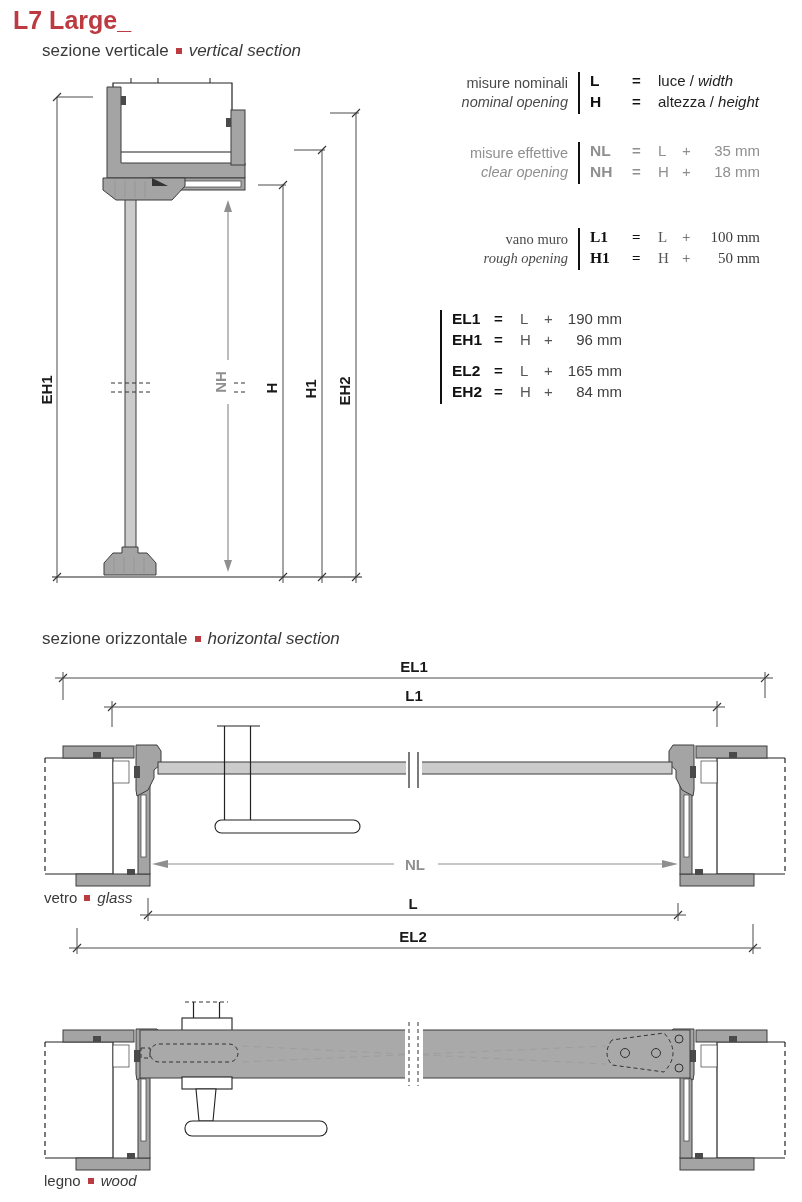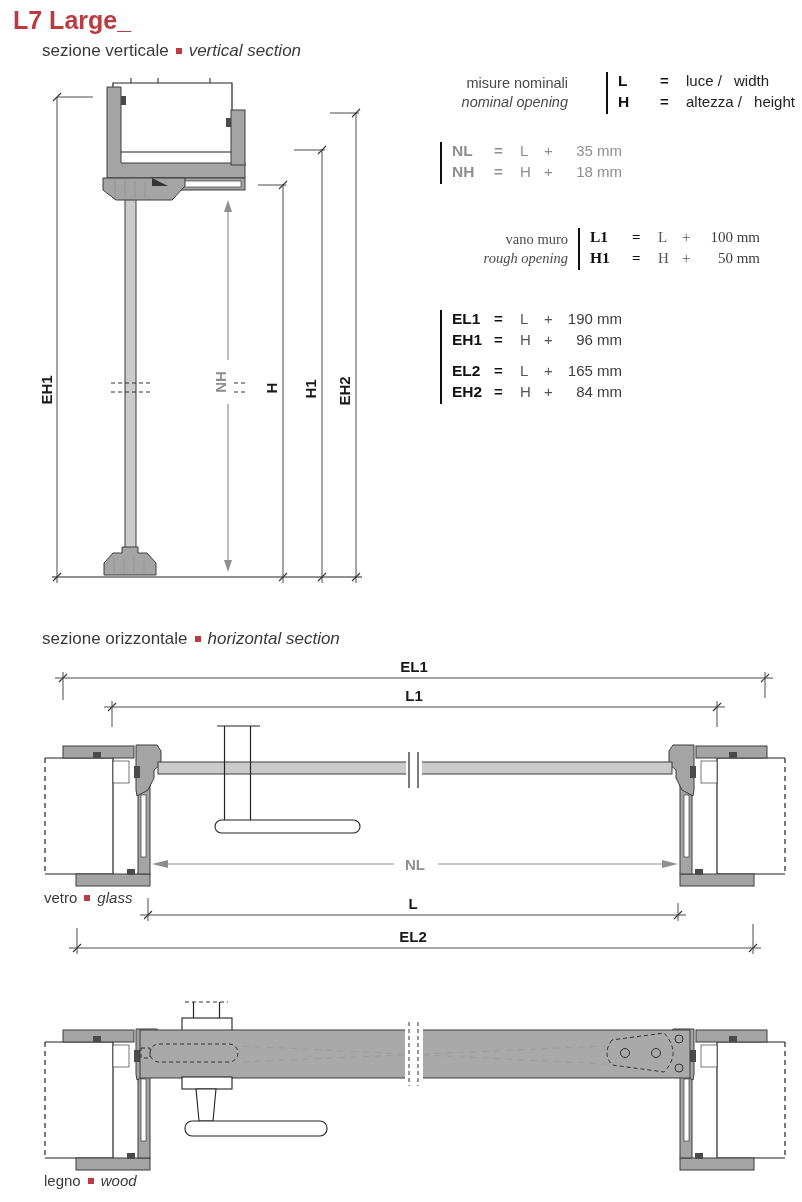--- a/index.html
+++ b/index.html
@@ -27,21 +27,21 @@
     display:flex;flex-direction:column;justify-content:center;line-height:19px;
   }
   .spec-labels .en{font-style:italic;}
   .spec-rows{border-left:2px solid #111;padding-left:10px;}
   .spec-row{display:flex;align-items:baseline;height:21px;font-size:15px;color:#222;}
   .spec-row .code{width:42px;font-weight:bold;font-size:15.5px;color:#111;}
   .spec-row .eq{width:26px;font-weight:bold;color:#111;}
   .spec-row .base{width:24px;color:#555;}
   .spec-row .plus{width:22px;color:#555;}
   .spec-row .amount{width:56px;text-align:right;color:#3d3d3d;}
-  .spec-row .vfull .vit{margin-left:8px;}
+  .spec-row .vfull .vit{font-style:italic;}
   .gray-block .spec-labels,
   .gray-block .spec-row,
   .gray-block .spec-row .code,
   .gray-block .spec-row .eq,
   .gray-block .spec-row .base,
   .gray-block .spec-row .plus,
   .gray-block .spec-row .amount{color:#8f8f8f;}
   .rowgap{height:10px;}
   
   svg{position:absolute;left:0;top:0;}
@@ -260,40 +260,44 @@
 </div>
 
 <div class="abs mat-label" style="left:44px;top:889px;">
   <span>vetro</span><span class="bullet"></span><span class="en" style="font-style:italic">glass</span>
 </div>
 
 <div class="abs mat-label" style="left:44px;top:1172px;">
   <span>legno</span><span class="bullet"></span><span class="en" style="font-style:italic">wood</span>
 </div>
 
-<div class="spec-block" style="top:72px;gap:28px;">
+<div class="spec-block" style="top:72px;">
   <div class="spec-labels">
     <span>misure nominali</span>
     <span class="en">nominal opening</span>
   </div>
   <div class="spec-rows">
     <div class="spec-row">
       <span class="code">L</span>
       <span class="eq">=</span>
       <span class="vfull"><span>luce /</span>&nbsp;<span class="vit">width</span></span>
     </div>
     <div class="spec-row">
       <span class="code">H</span>
       <span class="eq">=</span>
       <span class="vfull"><span>altezza /</span>&nbsp;<span class="vit">height</span></span>
     </div>
   </div>
 </div>
 
 <div class="spec-block gray-block" style="top:142px;">
+  <div class="spec-labels">
+    <span>misure effettive</span>
+    <span class="en">clear opening</span>
+  </div>
   <div class="spec-rows">
     <div class="spec-row">
       <span class="code">NL</span>
       <span class="eq">=</span>
       <span class="base">L</span>
       <span class="plus">+</span>
       <span class="amount">35 mm</span>
     </div>
     <div class="spec-row">
       <span class="code">NH</span>

